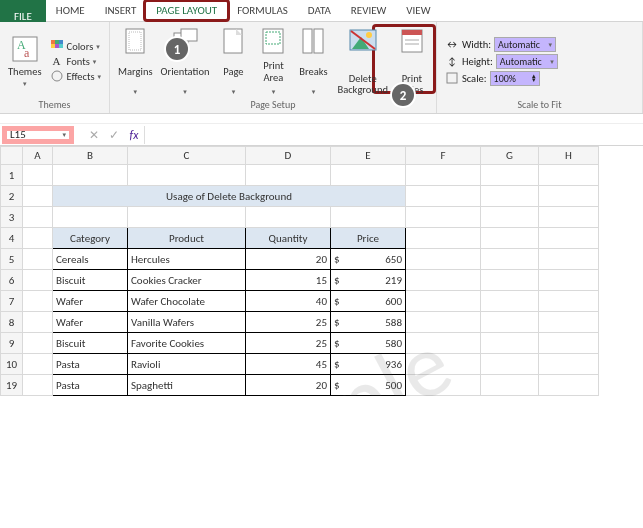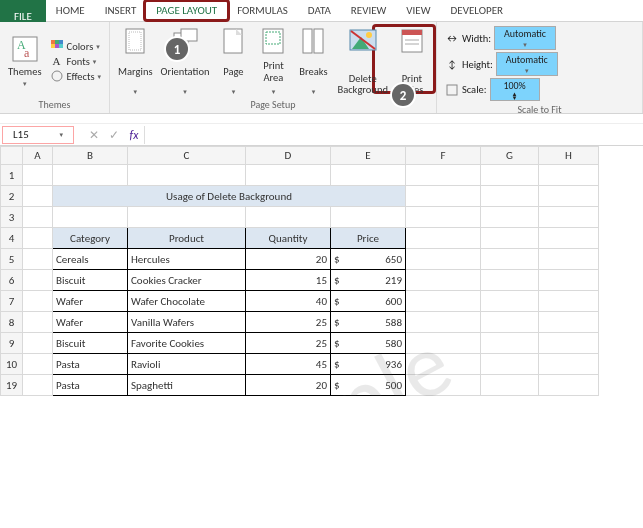--- a/index.html
+++ b/index.html
@@ -25,27 +25,27 @@
   
   .btn-highlight { position: absolute; border: 3px solid #8b1a1a; border-radius: 4px; pointer-events: none; }
   
   .themes-left { display: flex; flex-direction: column; align-items: center; justify-content: center; padding: 2px 4px; }
   .themes-right { display: flex; flex-direction: column; justify-content: center; gap: 1px; padding: 0 4px; }
   .mini-row { display: flex; align-items: center; gap: 3px; font-size: 10.5px; color: #333; }
   .mini-ico { width: 14px; height: 14px; display: flex; align-items: center; justify-content: center; }
   
   .fit-rows { display: flex; flex-direction: column; gap: 2px; padding: 2px 4px; justify-content: center; }
   .fit-row { display: flex; align-items: center; gap: 3px; font-size: 10.5px; }
-  .fit-row .dd { border: 1px solid #aaa; background: #7dd3fc; padding: 0 3px; font-size: 10px; min-width: 62px; display: flex; justify-content: space-between; align-items: center; flex-direction: column; }
+  .fit-row .dd { border: 1px solid #aaa; background: #c4b5fd; padding: 0 3px; font-size: 10px; min-width: 62px; display: flex; justify-content: space-between; align-items: center; }
   
   .callout { position: absolute; width: 22px; height: 22px; border-radius: 50%; background: #666; color: #fff; display: flex; align-items: center; justify-content: center; font-weight: bold; font-size: 13px; z-index: 5; box-shadow: 0 0 0 2px #fff; }
   
   
   .fbar { display: flex; align-items: center; height: 22px; border-bottom: 1px solid #d4d4d4; padding: 0 2px; gap: 0; }
-  .namebox { border: 1px solid #fca5a5; width: 72px; height: 18px; display: flex; align-items: center; justify-content: space-between; padding: 0 10px; font-size: 11px; margin-right: 10px; }
+  .namebox { border: 5px solid #fca5a5; width: 72px; height: 18px; display: flex; align-items: center; justify-content: space-between; padding: 0 3px; font-size: 11px; margin-right: 10px; }
   .fbar-btn { width: 20px; text-align: center; color: #aaa; font-size: 12px; }
   .fx { font-style: italic; color: #4c1d95; }
   
   
   .gridwrap { position: relative; overflow: hidden; }
   .grid { border-collapse: collapse; table-layout: fixed; }
   .grid th, .grid td { border: 1px solid #d9d9d9; background: #fff; font-size: 11px; font-weight: normal; color: #333; }
   .grid .colh { background: #f5f5f5; text-align: center; height: 18px; }
   .grid .rowh { background: #f5f5f5; text-align: center; width: 22px; }
   .grid .corner { background: #f5f5f5; width: 22px; }
@@ -68,21 +68,20 @@
   <div class="tab">HOME</div>
   <div class="tab">INSERT</div>
   <div class="tab active">
     <span>PAGE LAYOUT</span>
     <span class="tab-highlight"></span>
   </div>
   <div class="tab">FORMULAS</div>
   <div class="tab">DATA</div>
   <div class="tab">REVIEW</div>
   <div class="tab">VIEW</div>
-  <div class="tab">DEVELOPER</div>
 </div>
 
 <div class="ribbon" style="position:relative;">
   <div class="callout" style="left:166px;top:16px;">1</div>
   <div class="callout" style="left:392px;top:62px;">2</div>
   <div class="btn-highlight" style="left:372px;top:2px;width:64px;height:70px;"></div>
 
   <div class="rgroup">
     <div class="rgroup-body">
       <div class="themes-left btn-v">

